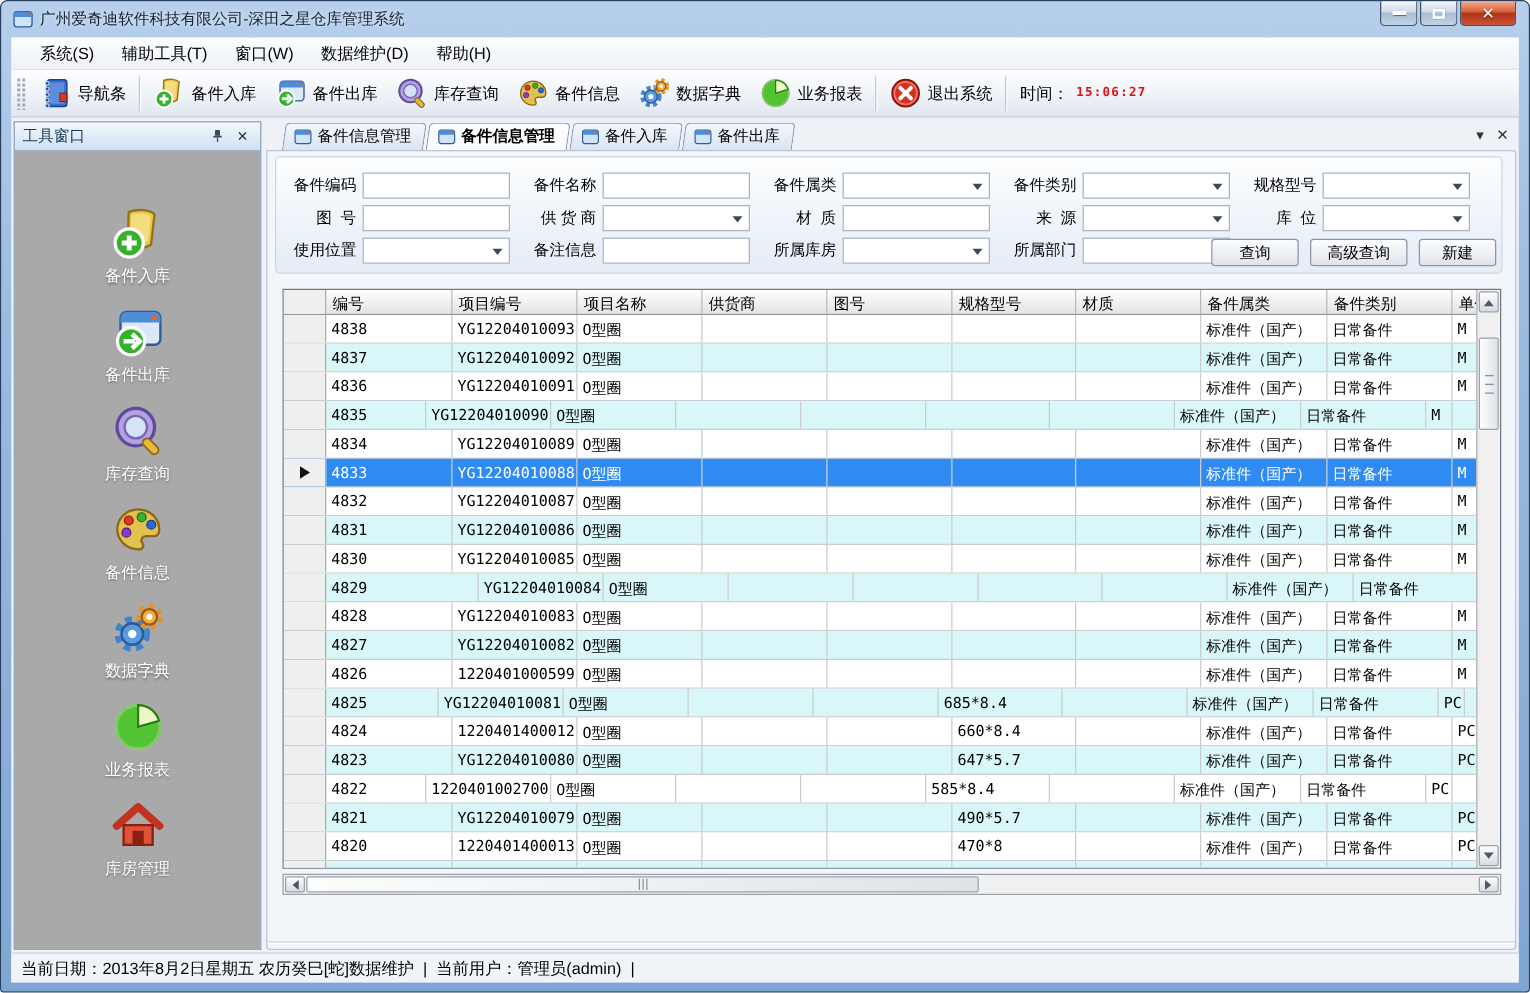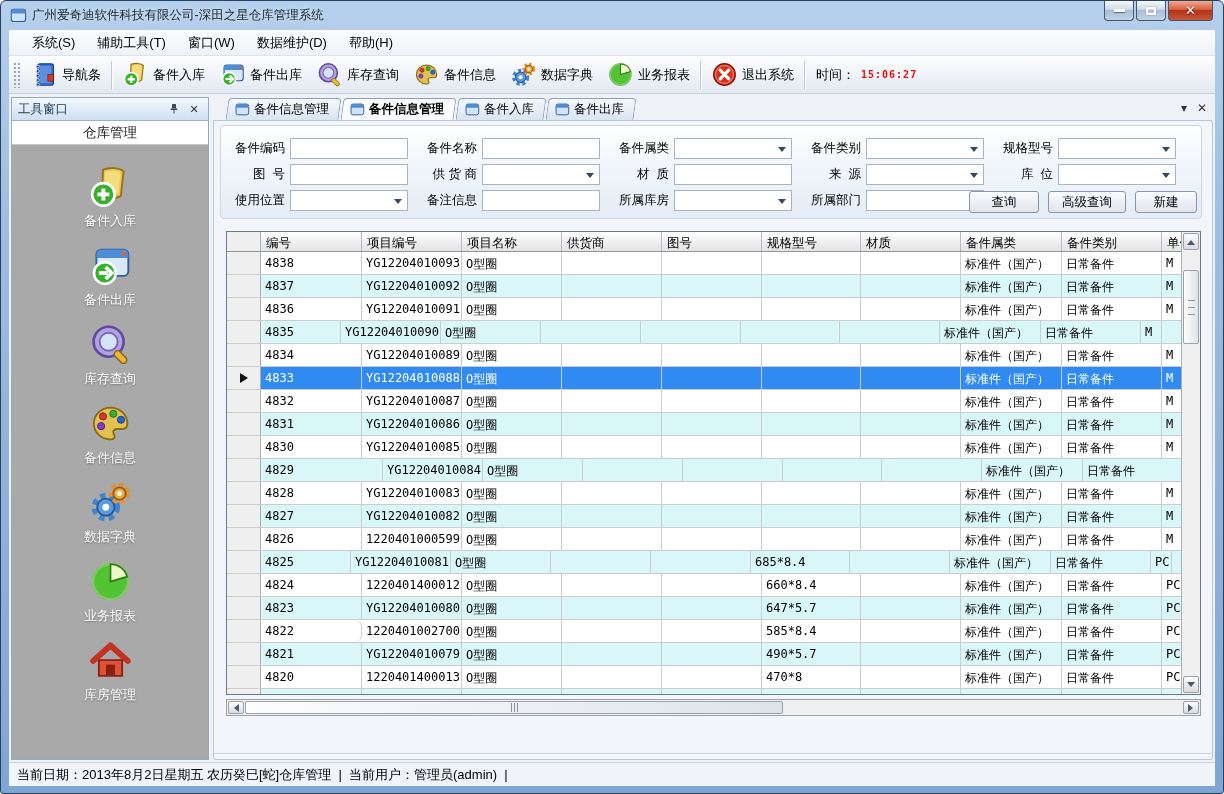--- a/index.html
+++ b/index.html
@@ -274,21 +274,20 @@
               <svg viewBox="0 0 12 12" width="12" height="12">
                 <g fill="#3a4a5a">
                   <rect x="4" y="1" width="4" height="4.6" rx="0.5"></rect>
                   <rect x="2.6" y="5.6" width="6.8" height="1.4" rx="0.4"></rect>
                   <rect x="5.5" y="7" width="1" height="3.6"></rect>
                 </g>
               </svg>
             </span>
           <span class="tw-btn">✕</span>
         </div>
-        <div class="tw-group">仓库管理</div>
         <div class="tw-body" id="sidebar-items">
             <div class="nav-item">
               <span class="nicon"><svg viewBox="0 0 24 24" width="100%" height="100%">
                   <path d="M8 3 c4-1.5 9-1 11 1 l-1.5 13 c-3 1.8-7 2-10 .6 z" fill="#e9c94d" stroke="#95721c"></path>
                   <path d="M9 4.2 c3-.9 6.5-.7 8.3.5 l-1 10.5 c-2.3 1.2-5.2 1.3-7.5.4 z" fill="#f4dd7e" stroke="none"></path>
                   <circle cx="8.2" cy="16.2" r="6" fill="#35b229" stroke="#fff" stroke-width="1.4"></circle>
                   <path d="M8.2 13 v6.4 M5 16.2 h6.4" stroke="#fff" stroke-width="2.1"></path>
                 </svg></span>
               <span class="nlabel">备件入库</span>
             </div>
@@ -706,21 +705,21 @@
                     <div class="gcell" style="width: 100px;"></div>
                     <div class="gcell" style="width: 100px;"></div>
                     <div class="gcell" style="width: 99px;">647*5.7</div>
                     <div class="gcell" style="width: 100px;"></div>
                     <div class="gcell" style="width: 101px;">标准件（国产）</div>
                     <div class="gcell" style="width: 100px;">日常备件</div>
                     <div class="gcell" style="width: 21px;">PC</div>
                   </div>
                   <div class="grow">
                     <div class="gcell gut" style="width: 34px;"></div>
-                    <div class="gcell" style="width: 101px; border-radius: 7px;">4822</div>
+                    <div class="gcell" style="width: 80px;">4822</div>
                     <div class="gcell" style="width: 100px;">1220401002700</div>
                     <div class="gcell" style="width: 100px;">O型圈</div>
                     <div class="gcell" style="width: 100px;"></div>
                     <div class="gcell" style="width: 100px;"></div>
                     <div class="gcell" style="width: 99px;">585*8.4</div>
                     <div class="gcell" style="width: 100px;"></div>
                     <div class="gcell" style="width: 101px;">标准件（国产）</div>
                     <div class="gcell" style="width: 100px;">日常备件</div>
                     <div class="gcell" style="width: 21px;">PC</div>
                   </div>
@@ -796,17 +795,17 @@
               </div>
           </div>
 
 
           <div class="panel-divider"></div>
         </div>
       </div>
     </div>
 
     <div class="statusbar">
-      <span>当前日期：2013年8月2日星期五 农历癸巳[蛇]仓库管理  |  当前用户：管理员(admin)  |</span>
+      <span>当前日期：2013年8月2日星期五 农历癸巳[蛇]数据维护  |  当前用户：管理员(admin)  |</span>
     </div>
 
   </div>
 </div>
 
 </body></html>

